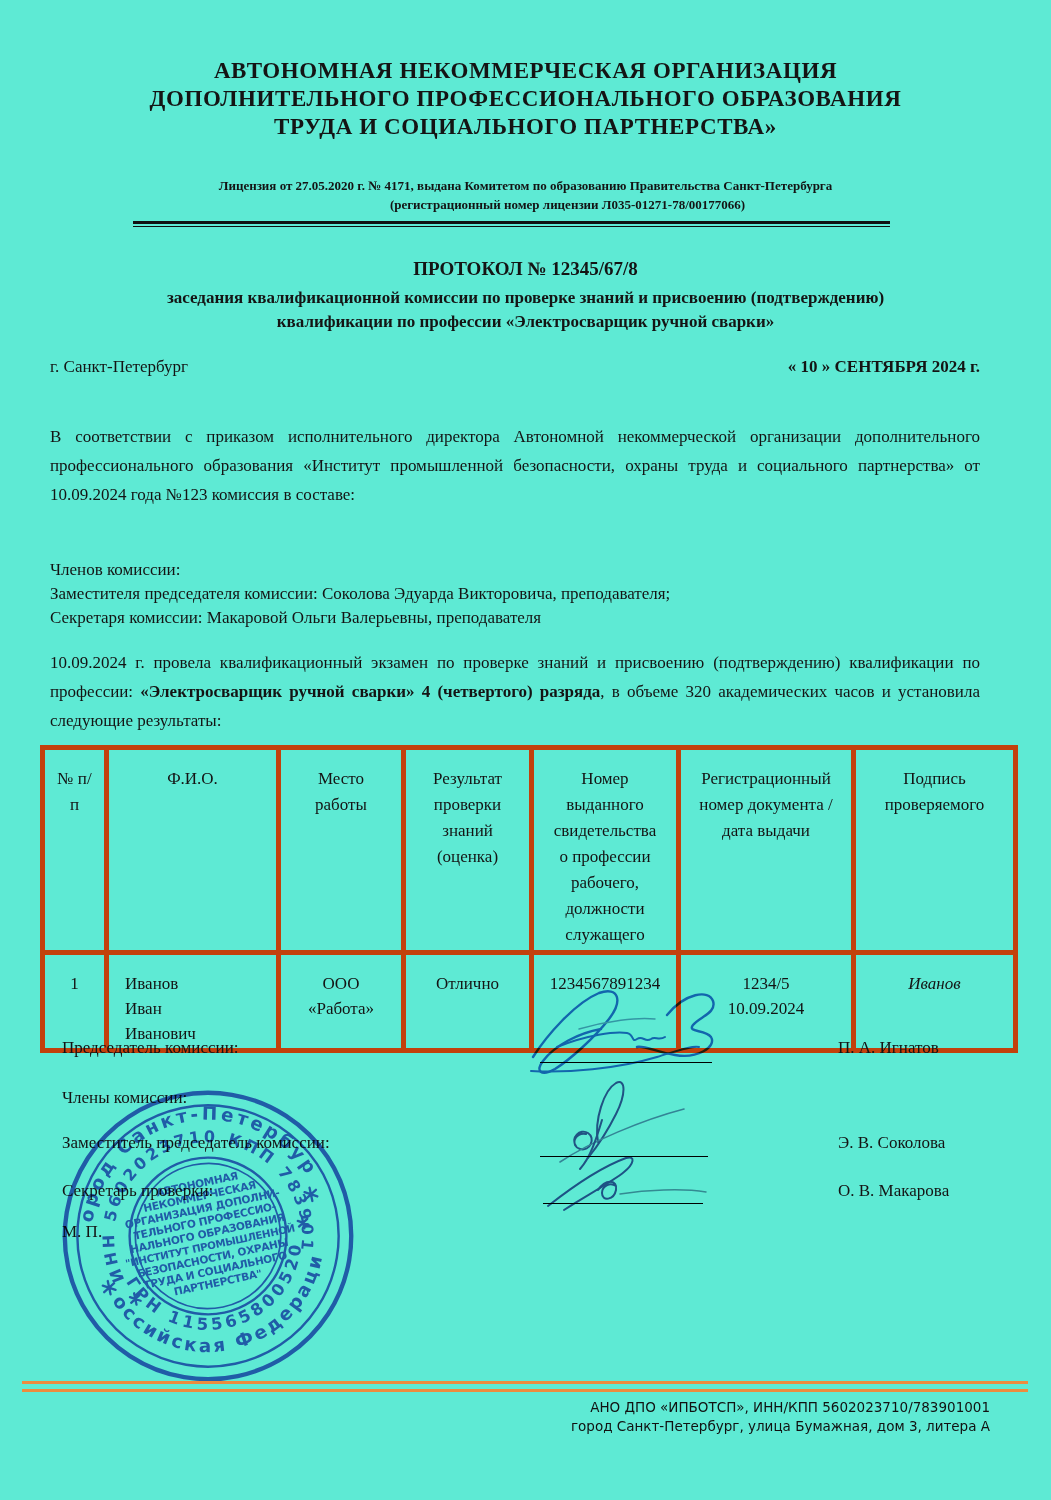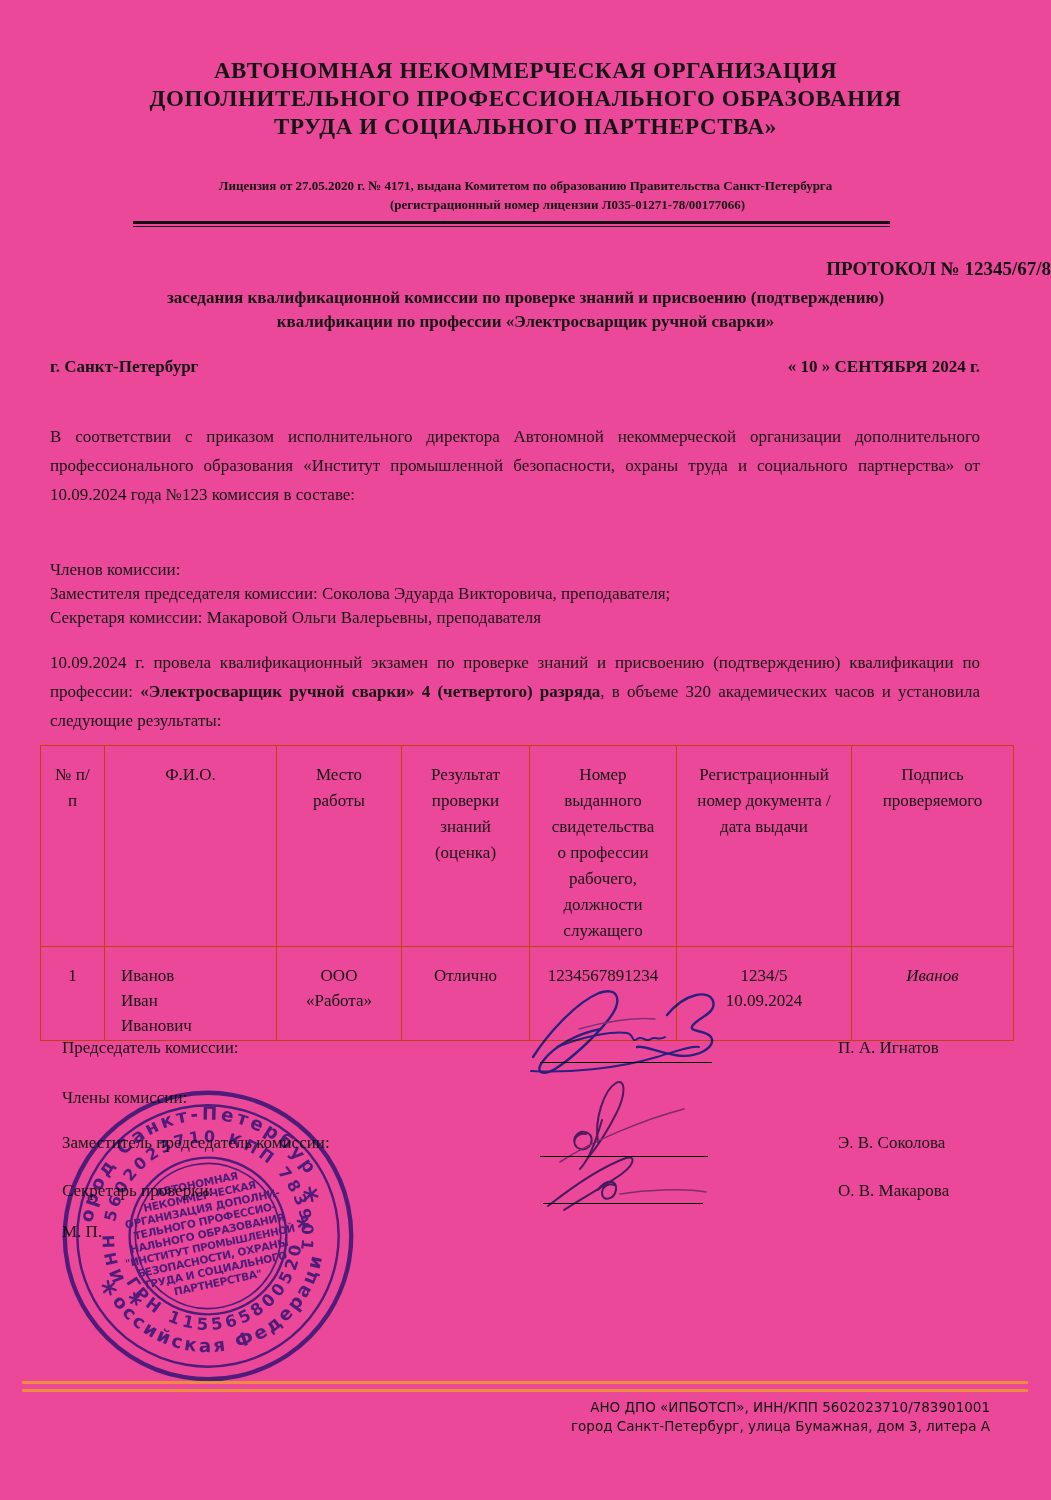--- a/index.html
+++ b/index.html
@@ -1,40 +1,40 @@
 <!DOCTYPE html>
 <html><head>
 <meta charset="utf-8">
 <style>
   html,body{margin:0;padding:0;background:#ffffff;}
-  .page{position:relative;width:1051px;height:1500px;background:#ec4899;overflow:hidden;
+  .page{position:relative;width:1051px;height:1500px;background:#5eead4;overflow:hidden;
         font-family:"Liberation Serif", serif;color:#141414;}
   .abs{position:absolute;}
   
   .org-line{position:relative;width:100%;text-align:center;font-weight:bold;
             font-size:23px;line-height:28px;letter-spacing:0.6px;}
   .org-block{top:57px;left:0;width:100%;}
   .license{width:100%;text-align:center;font-weight:bold;font-size:13px;line-height:19px;}
   .lic1{top:176px;left:0;}
   .lic2{top:195px;left:6px;margin-left:36px;}
   .rule{top:221px;left:133px;width:757px;height:2px;
         border-top:3.5px solid #111;border-bottom:1.5px solid #111;}
   
-  .title{top:258px;left:0;width:100%;text-align:right;font-weight:bold;font-size:19px;}
+  .title{top:258px;left:0;width:100%;text-align:center;font-weight:bold;font-size:19px;}
   .sub{left:0;width:100%;text-align:center;font-weight:bold;font-size:17px;line-height:24px;}
   .s1{top:286px;} .s2{top:310px;}
-  .city{top:357px;left:50px;font-weight:bold;font-size:17px;}
+  .city{top:357px;left:50px;font-weight:normal;font-size:17px;}
   .date{top:357px;right:71px;font-weight:bold;font-size:17px;}
   
   .para{left:50px;width:930px;font-size:17px;line-height:29px;text-align:justify;}
   .p1{top:422px;} .p2{top:648px;}
   .bodyline{left:50px;width:930px;font-size:17px;}
   
   .results{top:745px;left:40px;border-collapse:collapse;table-layout:fixed;width:973px;}
-  .results th,.results td{border:1px solid #c2410c;vertical-align:top;padding:16px 2px 2px 2px;
+  .results th,.results td{border:5px solid #c2410c;vertical-align:top;padding:16px 2px 2px 2px;
         font-weight:normal;font-size:17px;line-height:26px;text-align:center;}
   .results th{height:157px;}
   .results td{height:69px;line-height:25px;}
   .hdr-n{width:38px;margin:0 auto;}
   .hdr-w70{max-width:70px;margin:0 auto;}
   .hdr-w84{max-width:84px;margin:0 auto;}
   .hdr-w112{max-width:112px;margin:0 auto;}
   .hdr-w150{max-width:150px;margin:0 auto;}
   .cell-fio{max-width:88px;text-align:left;margin-left:14px;}
   .cell-work{max-width:84px;margin:0 auto;}

